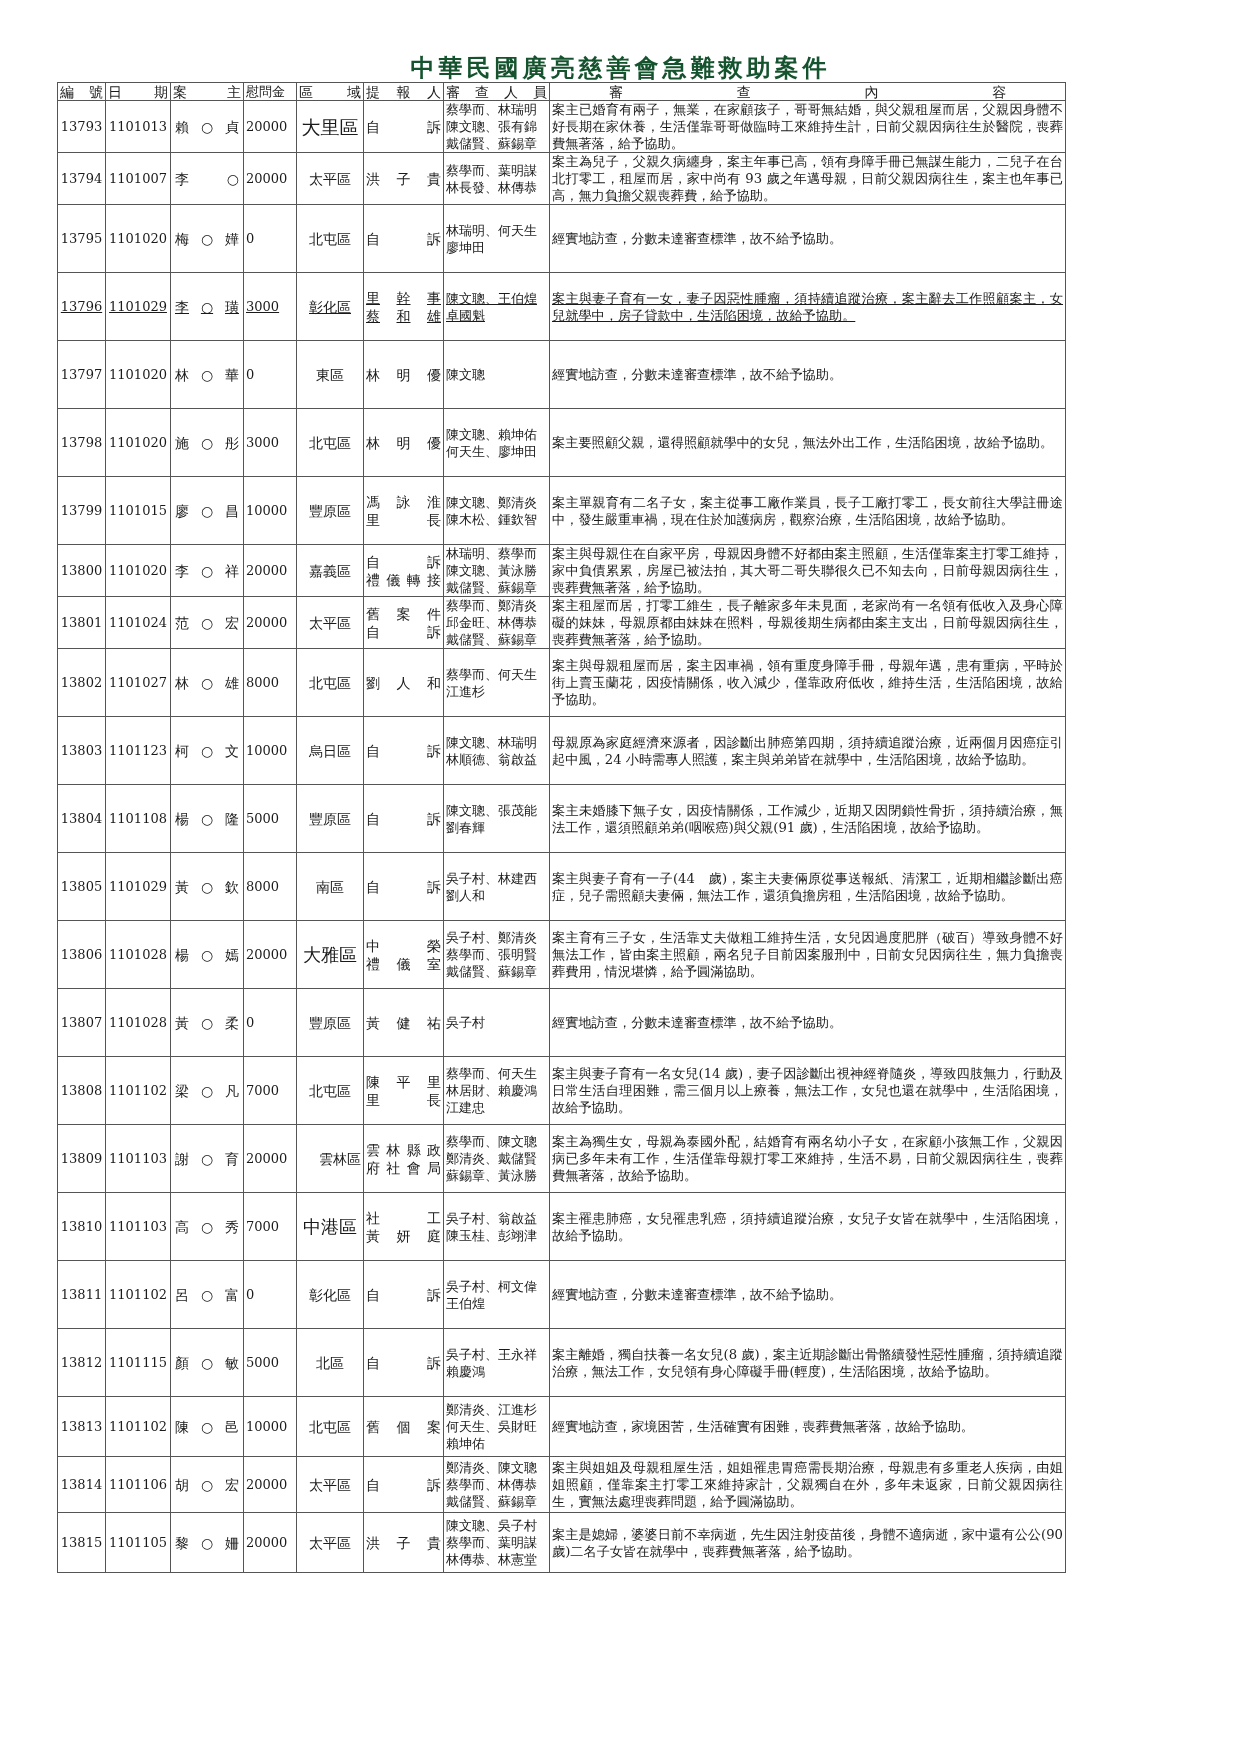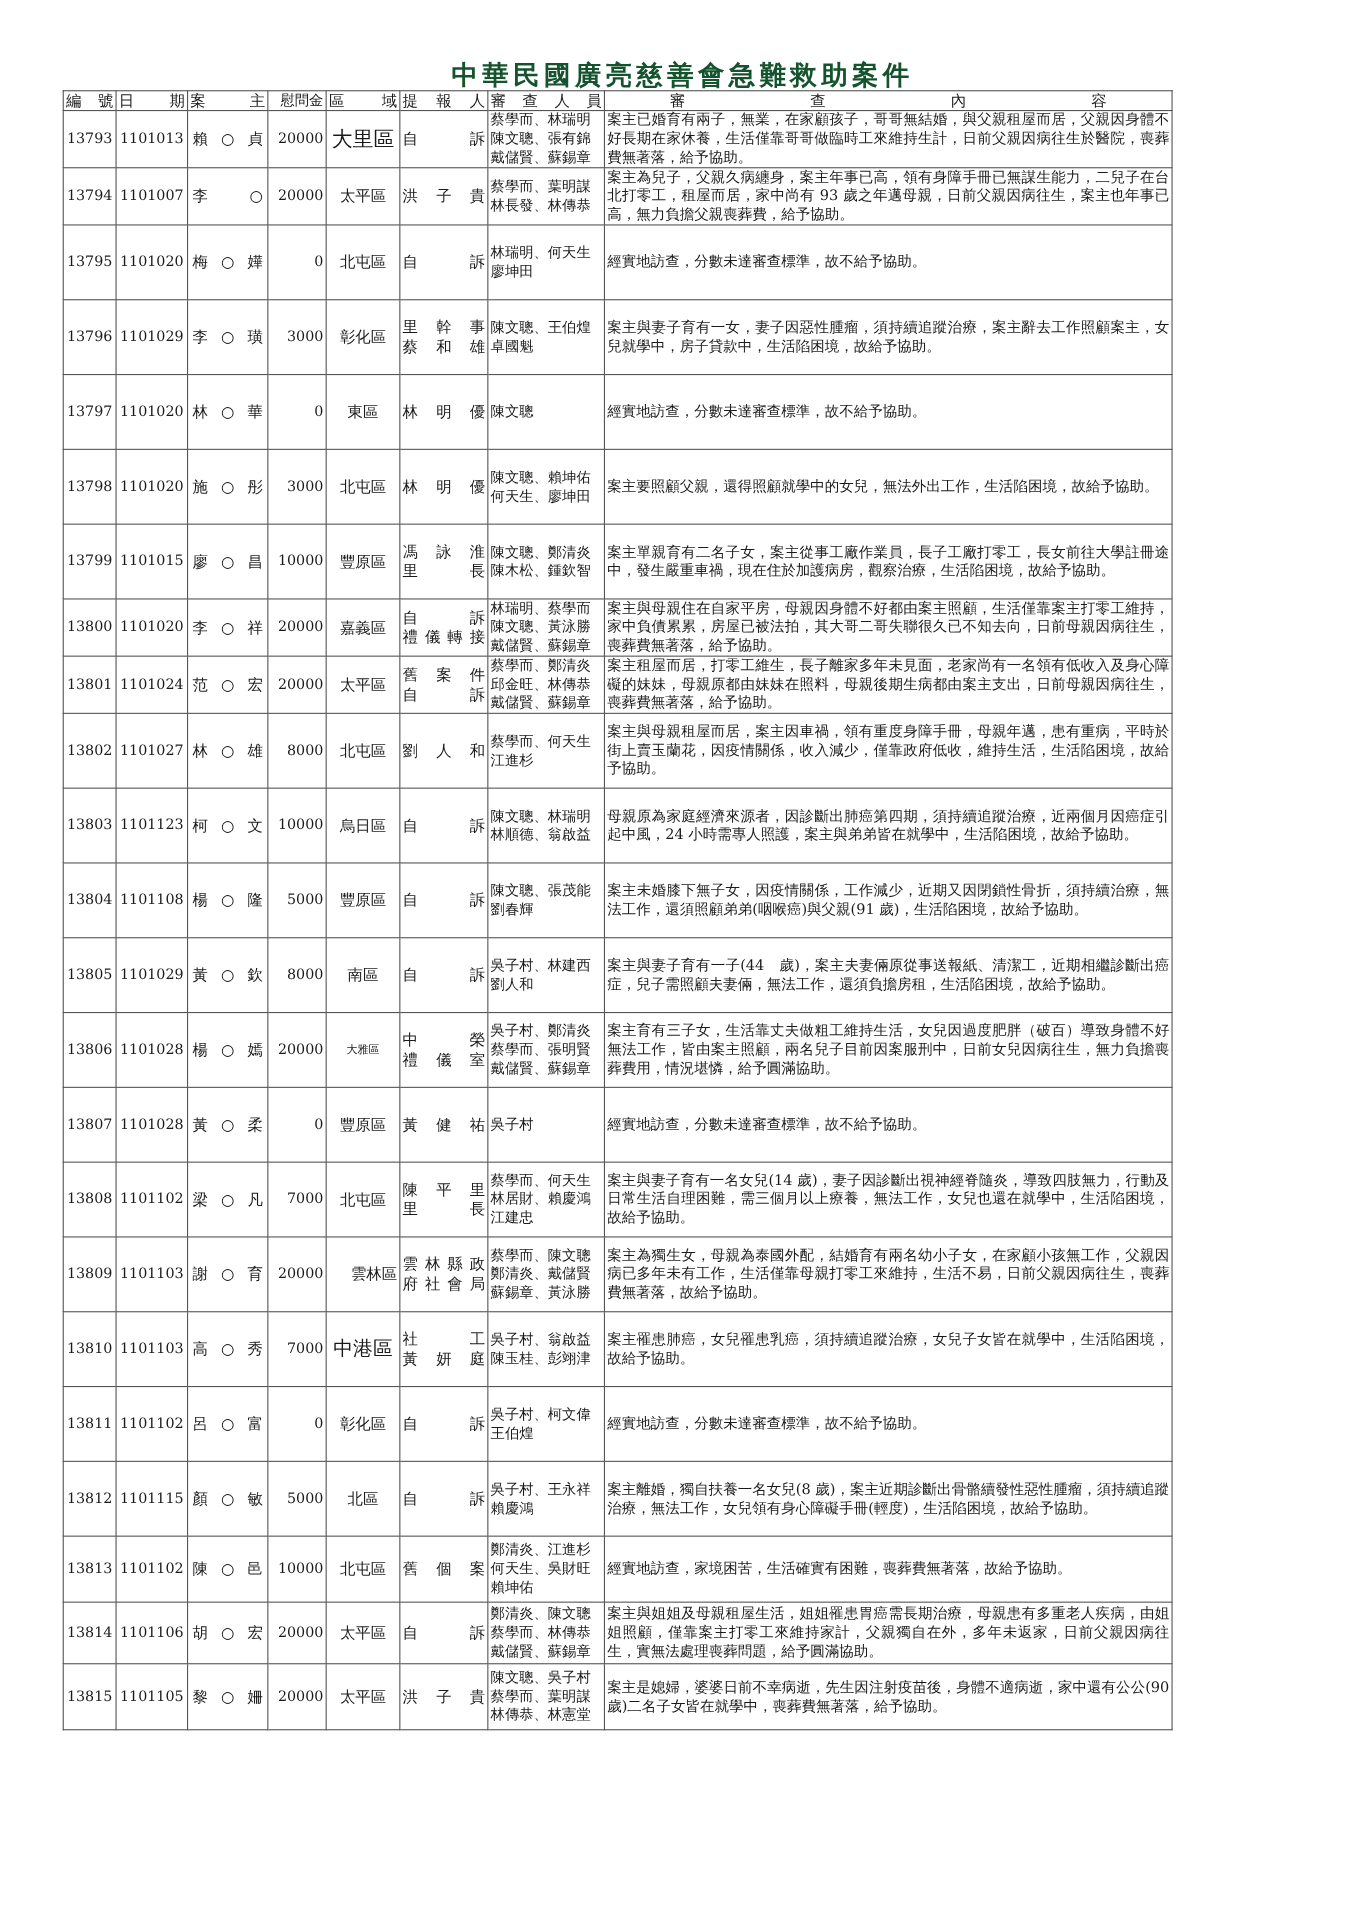--- a/index.html
+++ b/index.html
@@ -4,21 +4,21 @@
 <style>
   html, body { margin: 0; padding: 0; background: #ffffff; }
   body { width: 1241px; height: 1755px; position: relative; font-family: "DejaVu Serif", "Liberation Serif", serif; color: #1a1a1a; }
   .title { position: absolute; top: 52px; left: 0; width: 1241px; text-align: center; font-family: "DejaVu Sans", sans-serif; font-size: 24px; font-weight: bold; letter-spacing: 4px; color: #14532d; }
   table.cases { position: absolute; left: 57px; top: 82px; border-collapse: collapse; table-layout: fixed; width: 1000px; }
   table.cases td, table.cases th { border: 1.5px solid #555; padding: 0 2px; font-size: 13px; line-height: 16px; vertical-align: middle; font-weight: normal; overflow: hidden; }
   table.cases th { height: 17px; font-size: 14px; }
   .c-no { width: 43px; text-align: center; }
   .c-date { width: 60px; text-align: center; }
   .c-name { width: 68px; }
-  .c-amt { width: 48px; text-align: right; }
+  .c-amt { width: 48px; text-align: left; }
   .c-area { width: 62px; text-align: center; }
   .c-rep { width: 75px; }
   .c-rev { width: 101px; }
   .c-content { width: 511px; }
   .spread { display: flex; justify-content: space-between; font-size: 14px; }
   .name-cell { display: flex; justify-content: space-between; align-items: center; font-size: 14px; padding: 0 2px; }
   .rep-line { display: flex; justify-content: space-between; font-size: 14px; line-height: 18px; letter-spacing: 0; }
   .rev-line { white-space: nowrap; font-size: 13px; line-height: 17px; }
   .content { font-size: 13.2px; line-height: 17px; text-align: justify; }
   .hdr-content { display: flex; justify-content: space-around; font-size: 14px; }
@@ -155,21 +155,21 @@
           </div>
         </td>
         <td class="c-rev">
           <div class="rev-line">林瑞明、何天生</div>
           <div class="rev-line">廖坤田</div>
         </td>
         <td class="c-content">
           <div class="content">經實地訪查，分數未達審查標準，故不給予協助。</div>
         </td>
       </tr>
-      <tr style="height: 68px;">
+      <tr style="height: 68px; text-decoration: underline;">
         <td class="c-no">13796</td>
         <td class="c-date">1101029</td>
         <td class="c-name">
           <div class="name-cell">
             <span>李</span>
             <span>○</span>
             <span>璜</span>
           </div>
         </td>
         <td class="c-amt">3000</td>
@@ -452,21 +452,21 @@
         <td class="c-no">13806</td>
         <td class="c-date">1101028</td>
         <td class="c-name">
           <div class="name-cell">
             <span>楊</span>
             <span>○</span>
             <span>嫣</span>
           </div>
         </td>
         <td class="c-amt">20000</td>
-        <td class="c-area" style="font-size: 10px; margin-top: 44px;">大雅區</td>
+        <td class="c-area" style="font-size: 18px; margin-top: 44px;">大雅區</td>
         <td class="c-rep">
           <div class="rep-line">
             <span>中</span>
             <span>榮</span>
           </div>
           <div class="rep-line">
             <span>禮</span>
             <span>儀</span>
             <span>室</span>
           </div>

